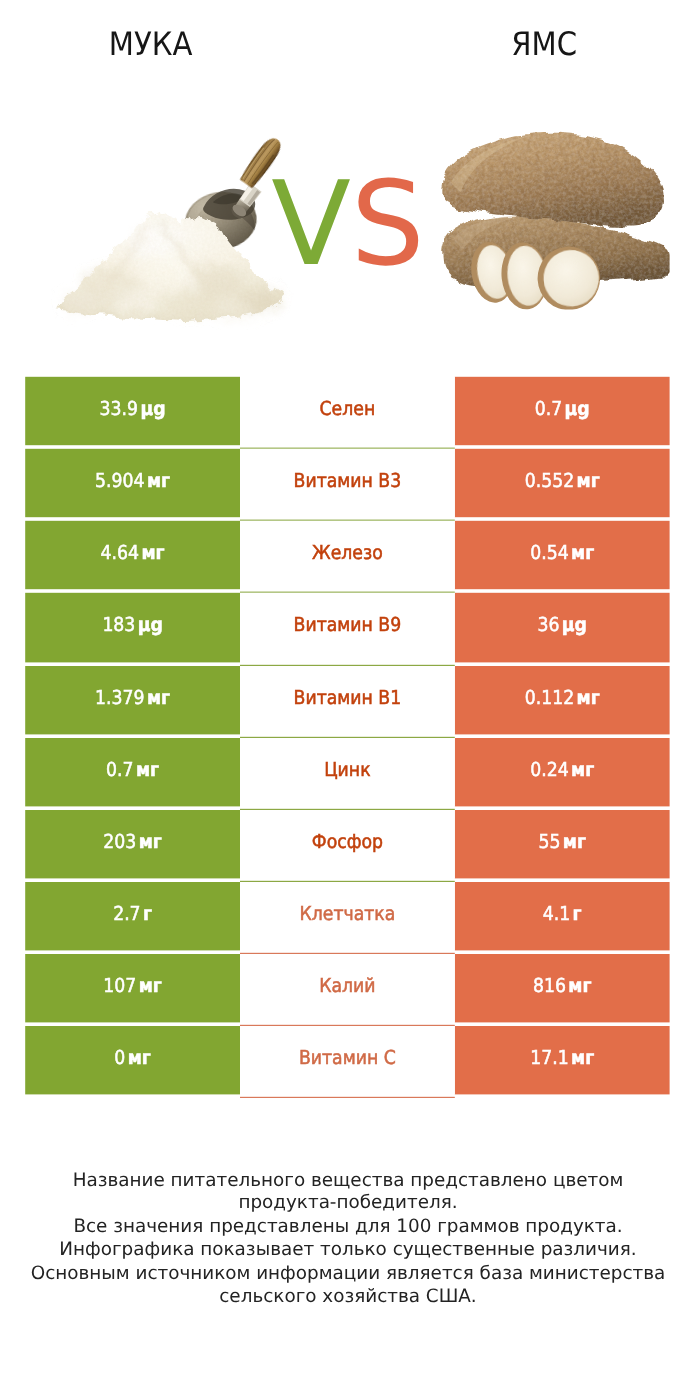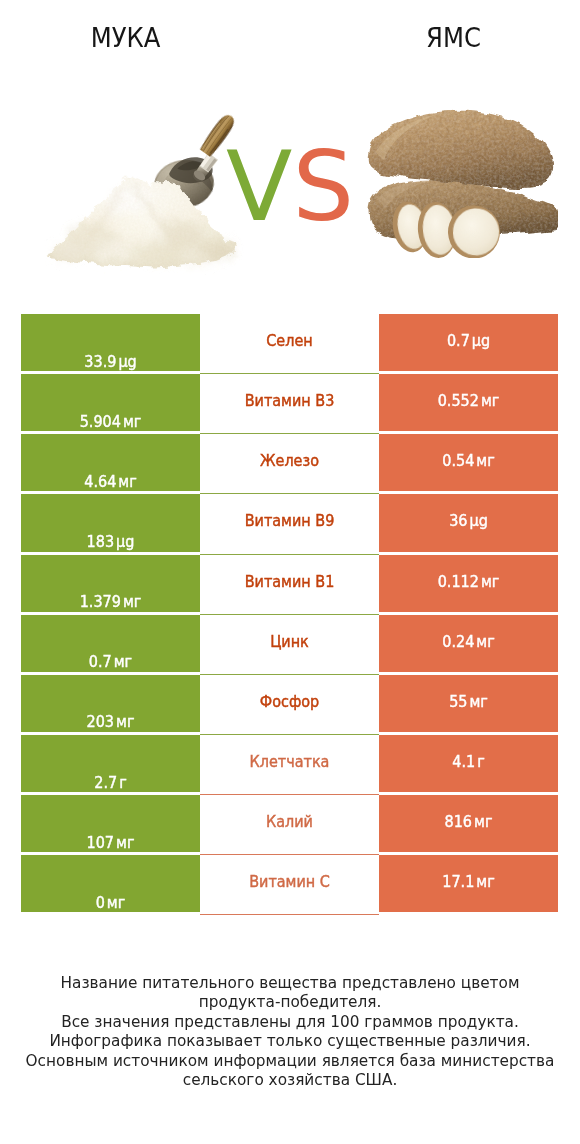--- a/index.html
+++ b/index.html
@@ -38,25 +38,25 @@
 
   
   .table{position:absolute;left:21px;top:314px;width:537px;}
   .row{display:flex;height:57.13px;margin-bottom:3.02px;}
   .row:last-child{margin-bottom:0;}
   .cell{
     display:flex;align-items:center;justify-content:center;
     box-sizing:border-box;line-height:1;
   }
   .cell>span{position:relative;top:-1.5px;}
-  .cell.left{width:179px;background:#82A631;color:#ffffff;align-items:flex-end;}
+  .cell.left{width:179px;background:#82A631;color:#ffffff;}
   .cell.right{width:179px;background:#E26E49;color:#ffffff;}
   .cell.mid{width:179px;background:#ffffff;}
   .cell .num{font-family:"DejaVu Sans Condensed","DejaVu Sans",sans-serif;font-size:16px;font-weight:400;-webkit-text-stroke:0.42px currentColor;}
-  .cell .unit{font-family:"DejaVu Sans Condensed","DejaVu Sans",sans-serif;font-size:16px;font-weight:400;margin-left:2px;-webkit-text-stroke:0.42px currentColor;}
+  .cell .unit{font-family:"DejaVu Sans Condensed","DejaVu Sans",sans-serif;font-size:16px;font-weight:700;margin-left:2px;-webkit-text-stroke:0.42px currentColor;}
   .cell.mid span{font-family:"DejaVu Sans Condensed","DejaVu Sans",sans-serif;font-size:16px;font-weight:400;-webkit-text-stroke:0.42px currentColor;}
   .row.green .cell.mid{color:#c2410c;}
   .row.orange .cell.mid{color:#D06A46;}
   .cell.mid{position:relative;}
   .cell.mid::after{content:"";position:absolute;left:0;right:0;bottom:-3px;height:1px;}
   .row.green .cell.mid::after{background:#8CA844;}
   .row.orange .cell.mid::after{background:#D9795A;}
 
 
   

